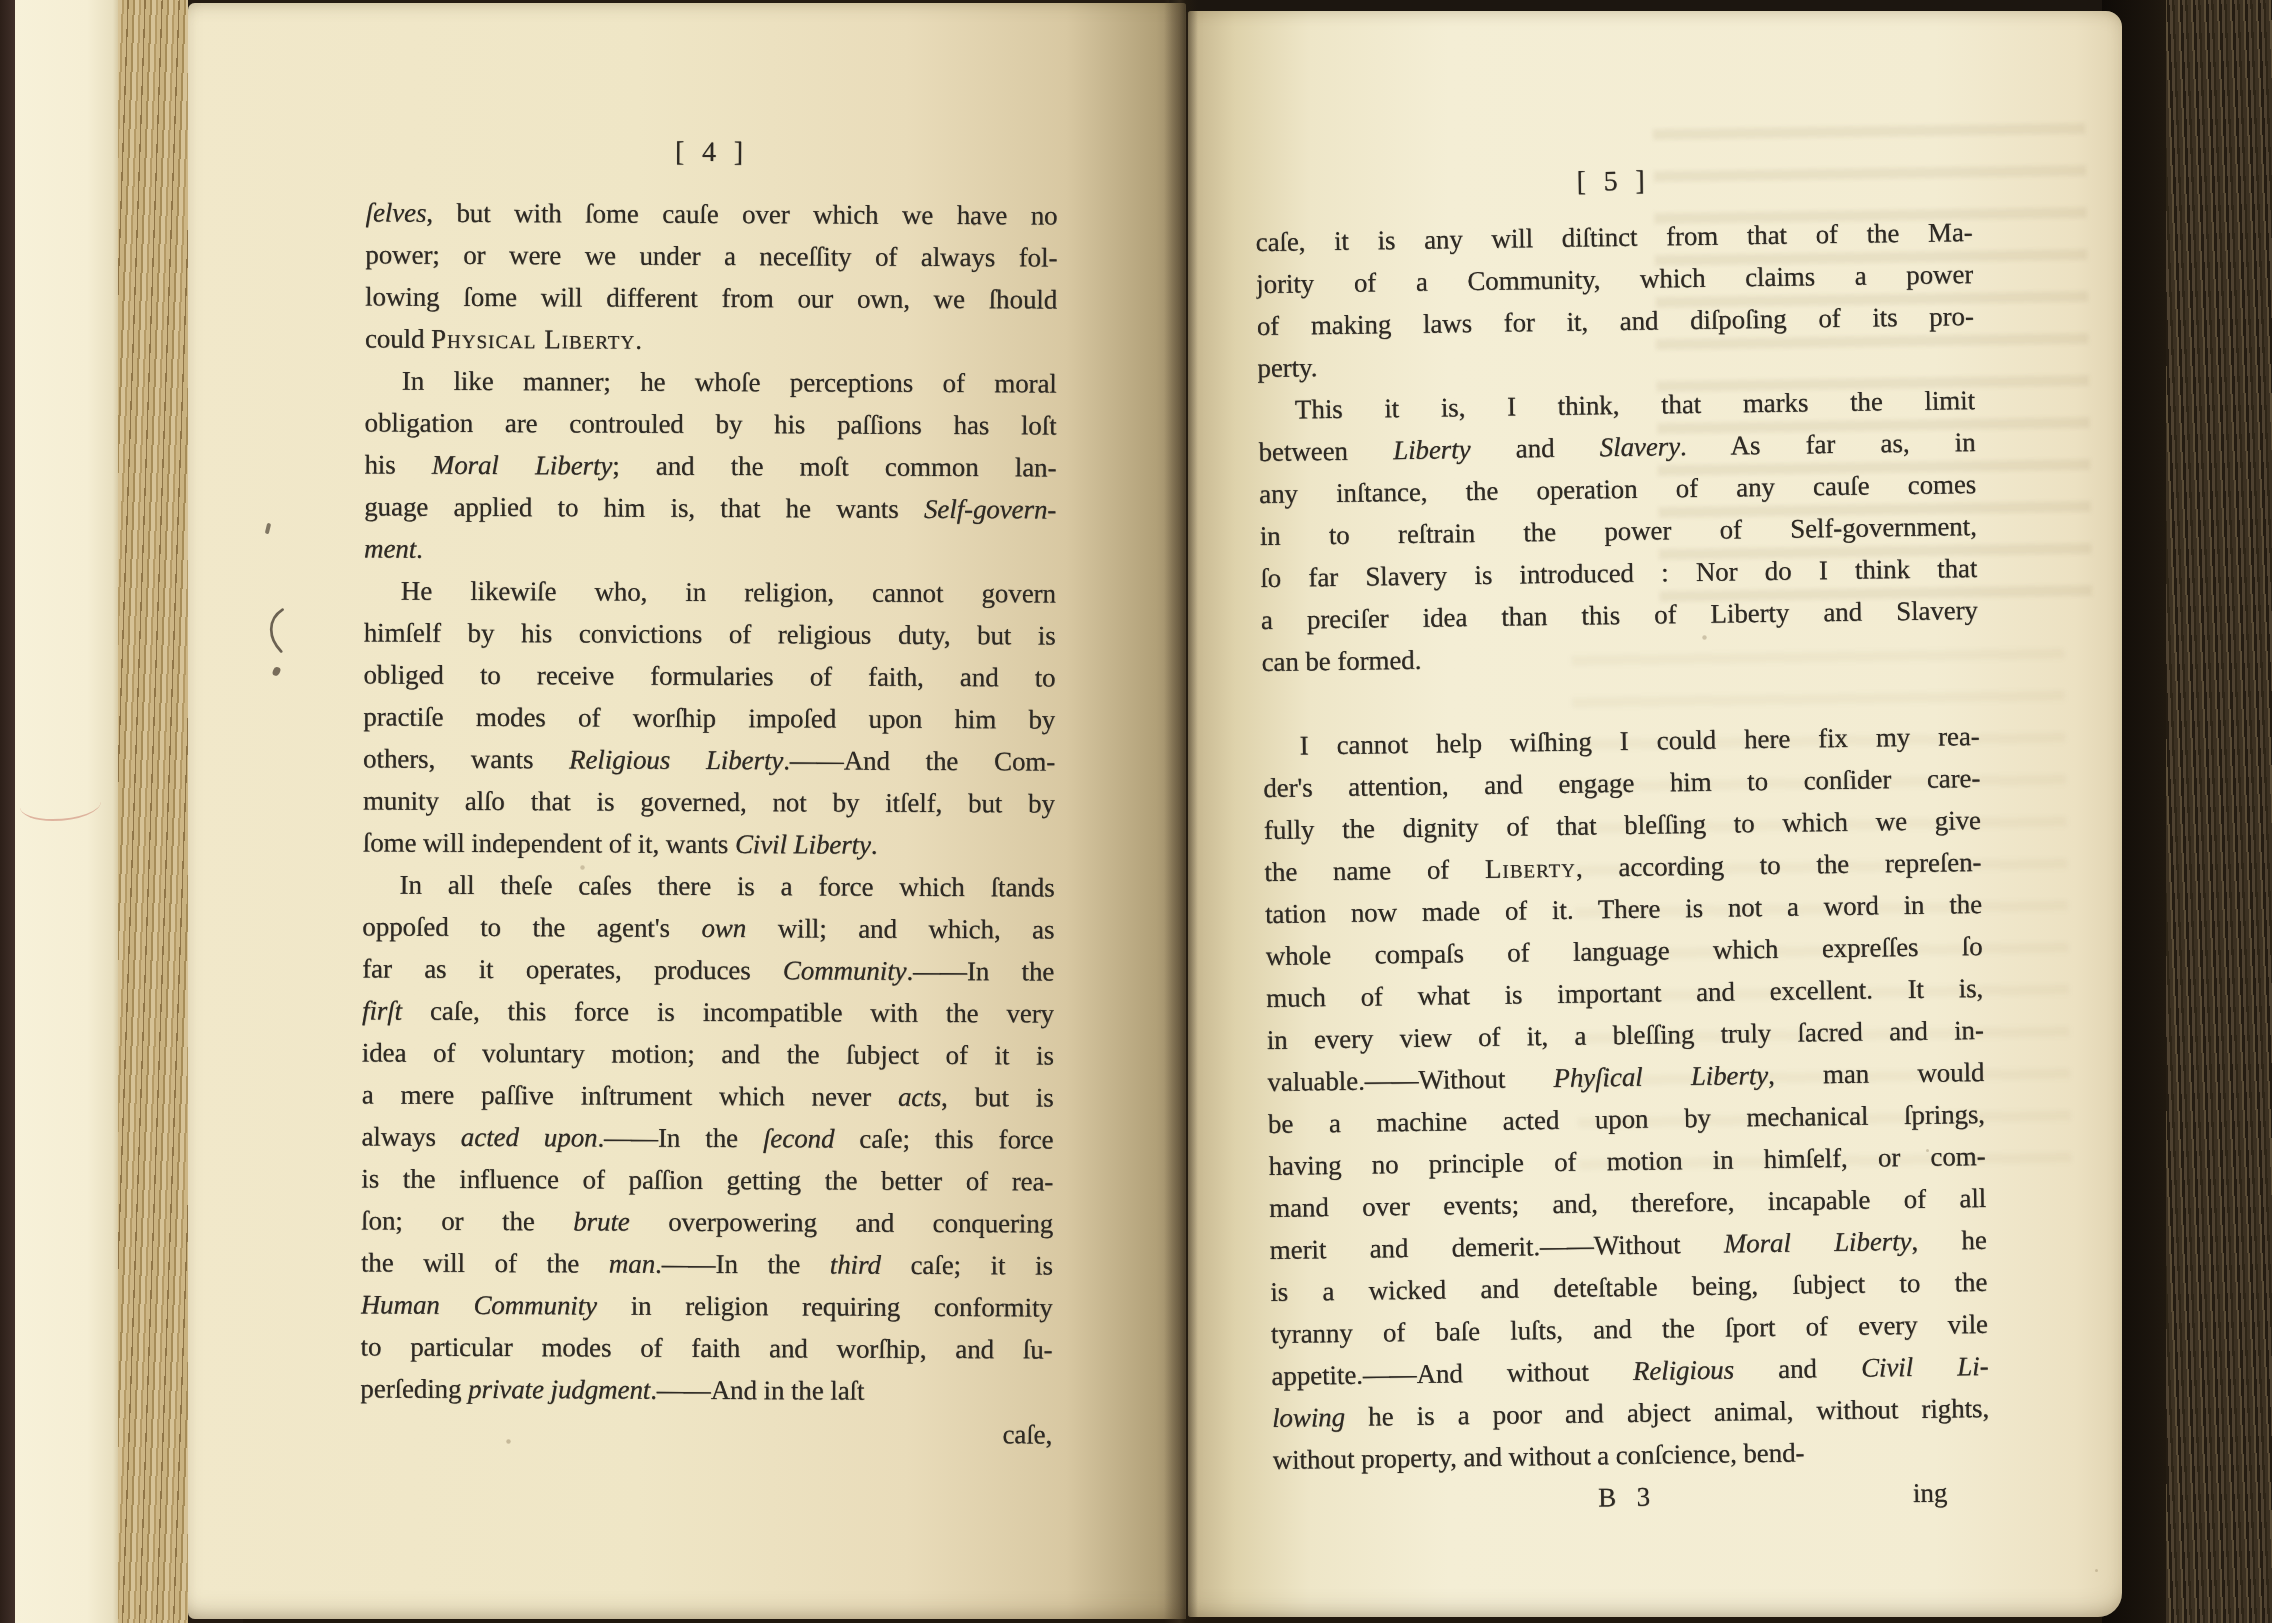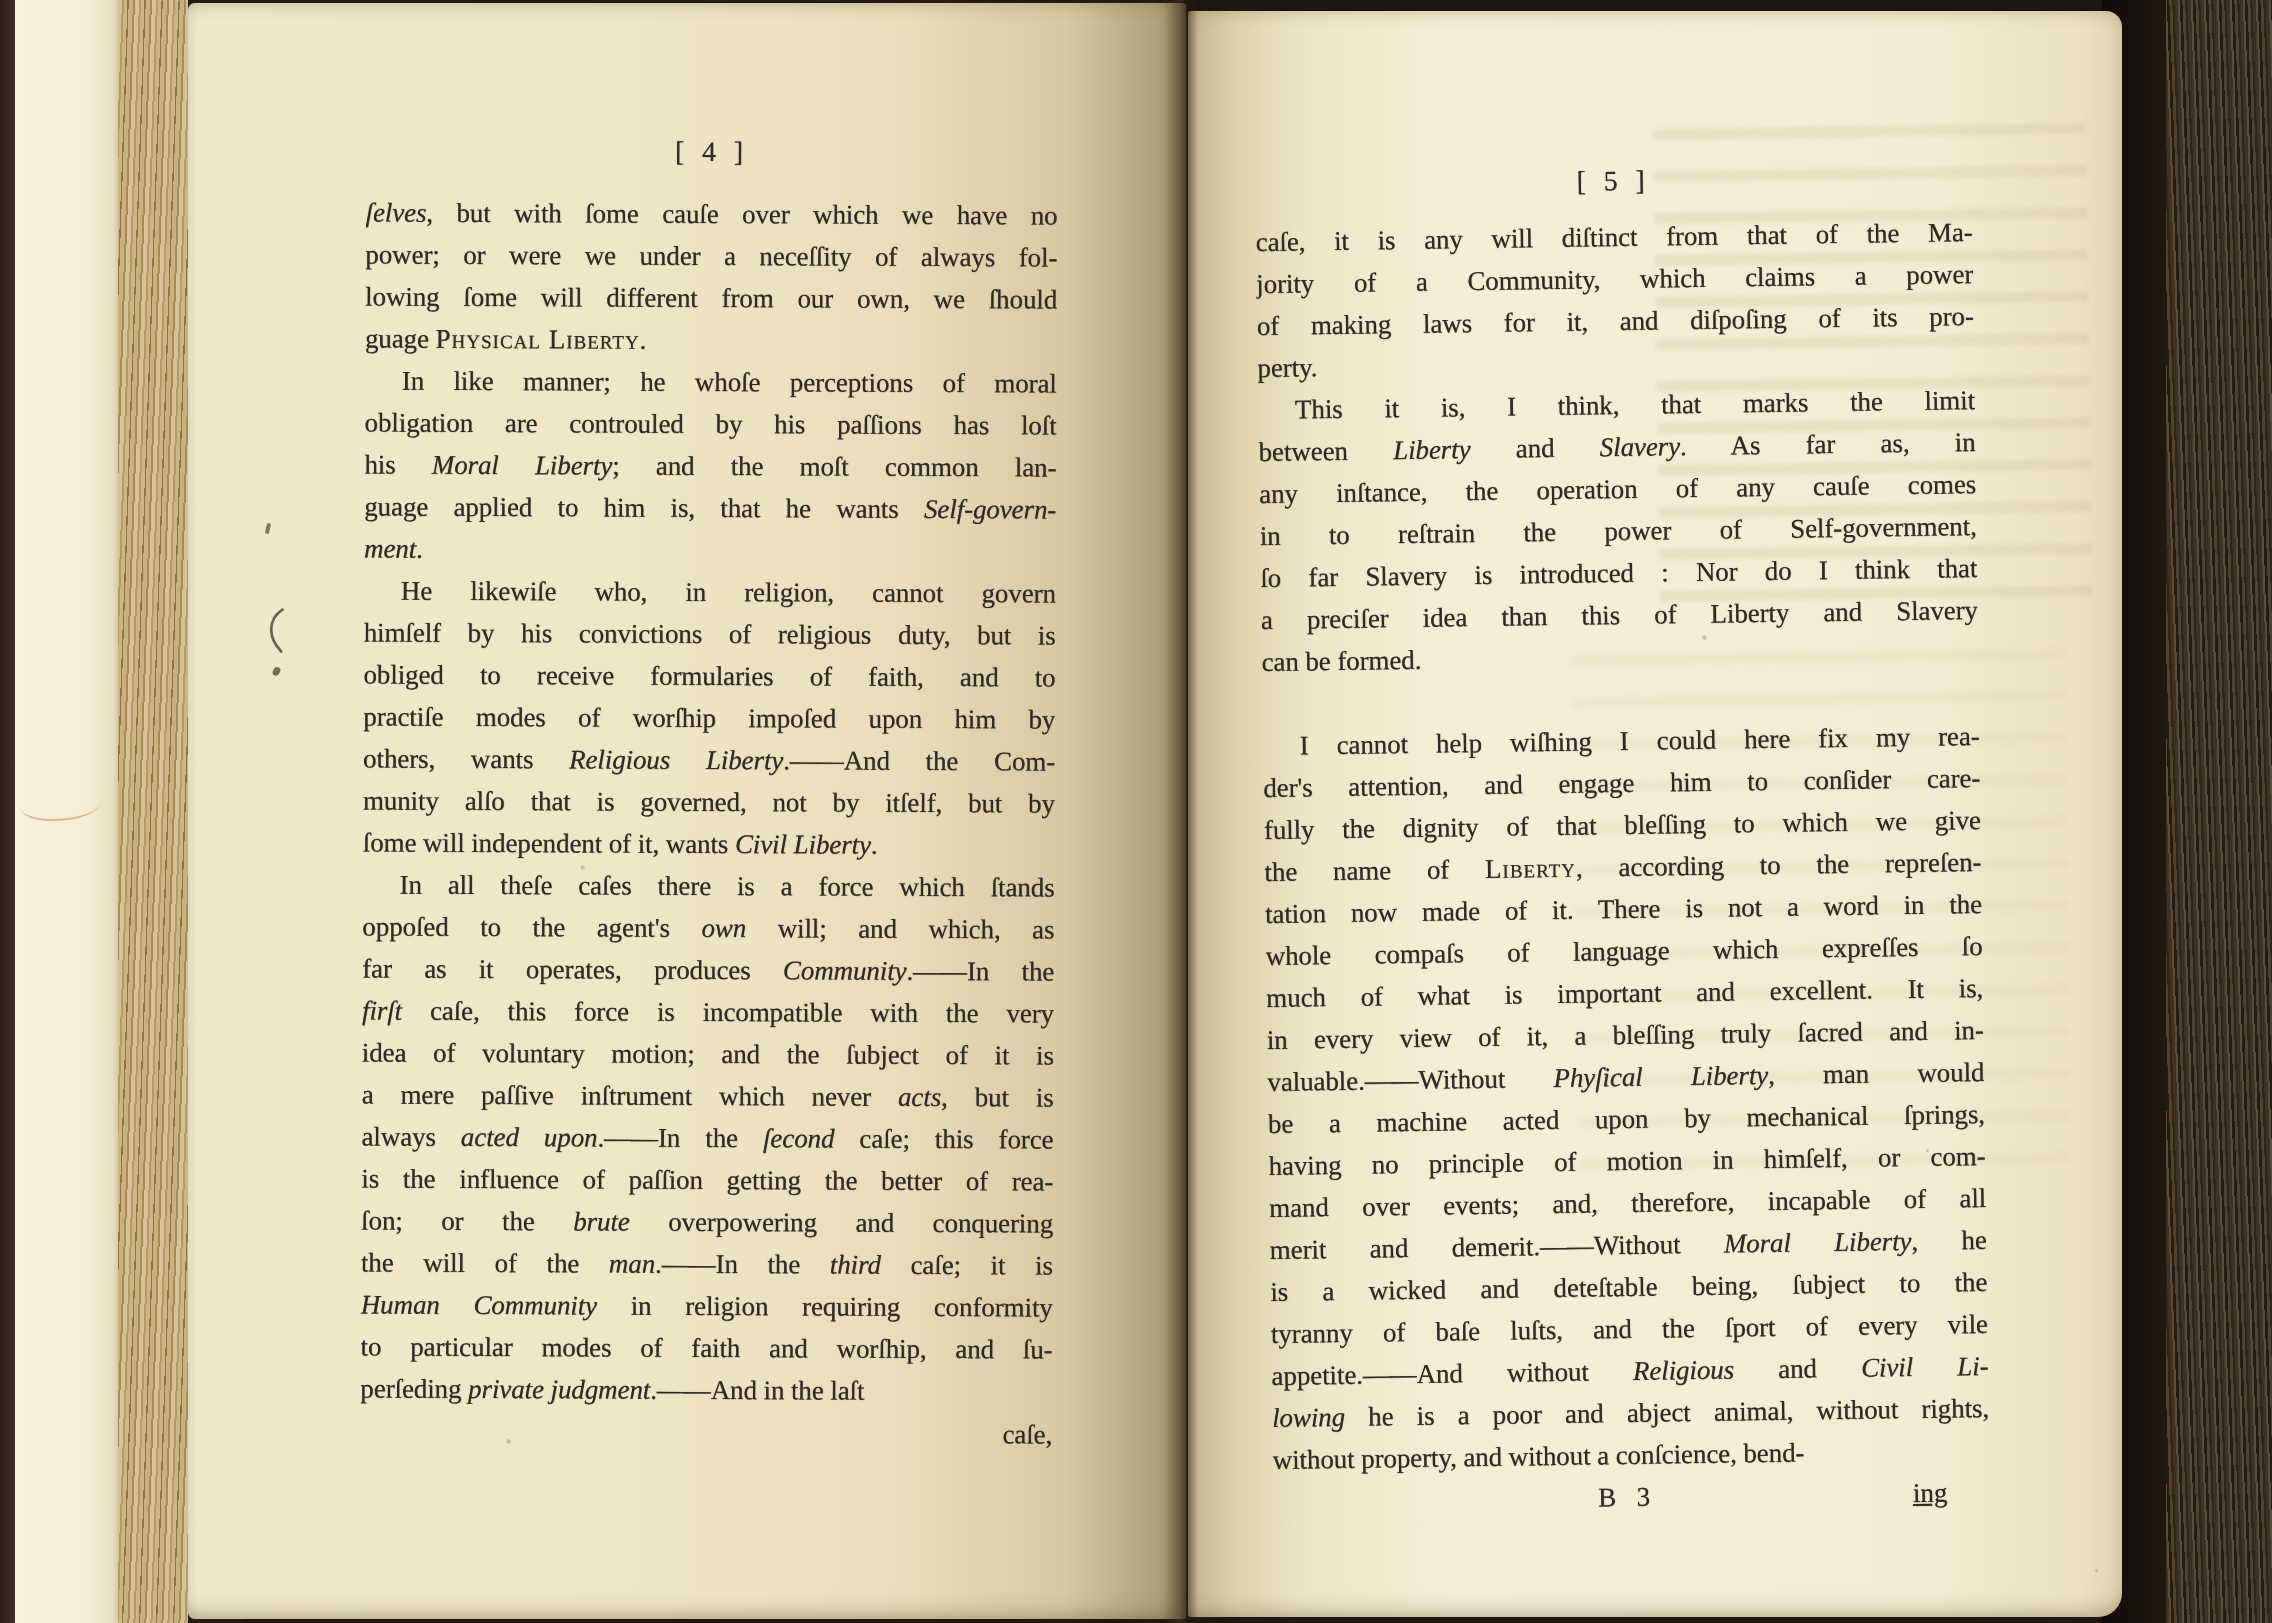--- a/index.html
+++ b/index.html
@@ -64,21 +64,21 @@
   #right-text .page-head{margin-bottom:11.5px;}
   .line{height:42px;line-height:42px;text-align:justify;text-align-last:justify;overflow:hidden;}
   .line.indent{padding-left:37px;}
   .line.end{text-align-last:left;}
   .spacer{height:42px;}
   .seg-i{font-style:italic;}
   .seg-sc{font-variant-caps:small-caps;letter-spacing:1px;}
   .catch-line{height:42px;line-height:42px;text-align:right;margin-top:1.4px;}
   .sig-row{position:relative;height:42px;line-height:42px;}
   .sig-mark{position:absolute;left:325px;letter-spacing:6.8px;}
-  .sig-catch{position:absolute;right:43px;text-decoration:underline;}
+  .sig-catch{position:absolute;right:43px;}
 </style>
 </head>
 <body>
 
 <div id="canvas">
 
   <div class="cover-left"></div>
   <div class="flyleaf"></div>
   <div class="fore-edge-left"></div>
   <div class="top-strip-right"></div>
@@ -100,21 +100,21 @@
   <div class="pen-dot"></div>
   <div class="pen-tick"></div>
   <div class="red-mark"></div>
 
   <div id="left-text" class="text-block">
     <div class="page-head">[ 4 ]</div>
     <div id="left-lines">
         <div class="line"><span class="seg-i">ſelves</span><span class="seg-r">, but with ſome cauſe over which we have no</span></div>
         <div class="line"><span class="seg-r">power; or were we under a neceſſity of always fol-</span></div>
         <div class="line"><span class="seg-r">lowing ſome will different from our own, we ſhould</span></div>
-        <div class="line end"><span class="seg-r">guage </span><span class="seg-sc">Physical Liberty</span><span class="seg-r">.</span></div>
+        <div class="line end"><span class="seg-r">could </span><span class="seg-sc">Physical Liberty</span><span class="seg-r">.</span></div>
         <div class="line indent"><span class="seg-r">In like manner; he whoſe perceptions of moral</span></div>
         <div class="line"><span class="seg-r">obligation are controuled by his paſſions has loſt</span></div>
         <div class="line"><span class="seg-r">his </span><span class="seg-i">Moral Liberty</span><span class="seg-r">; and the moſt common lan-</span></div>
         <div class="line"><span class="seg-r">guage applied to him is, that he wants </span><span class="seg-i">Self-govern-</span></div>
         <div class="line end"><span class="seg-i">ment</span><span class="seg-r">.</span></div>
         <div class="line indent"><span class="seg-r">He likewiſe who, in religion, cannot govern</span></div>
         <div class="line"><span class="seg-r">himſelf by his convictions of religious duty, but is</span></div>
         <div class="line"><span class="seg-r">obliged to receive formularies of faith, and to</span></div>
         <div class="line"><span class="seg-r">practiſe modes of worſhip impoſed upon him by</span></div>
         <div class="line"><span class="seg-r">others, wants </span><span class="seg-i">Religious Liberty</span><span class="seg-r">.——And the Com-</span></div>

